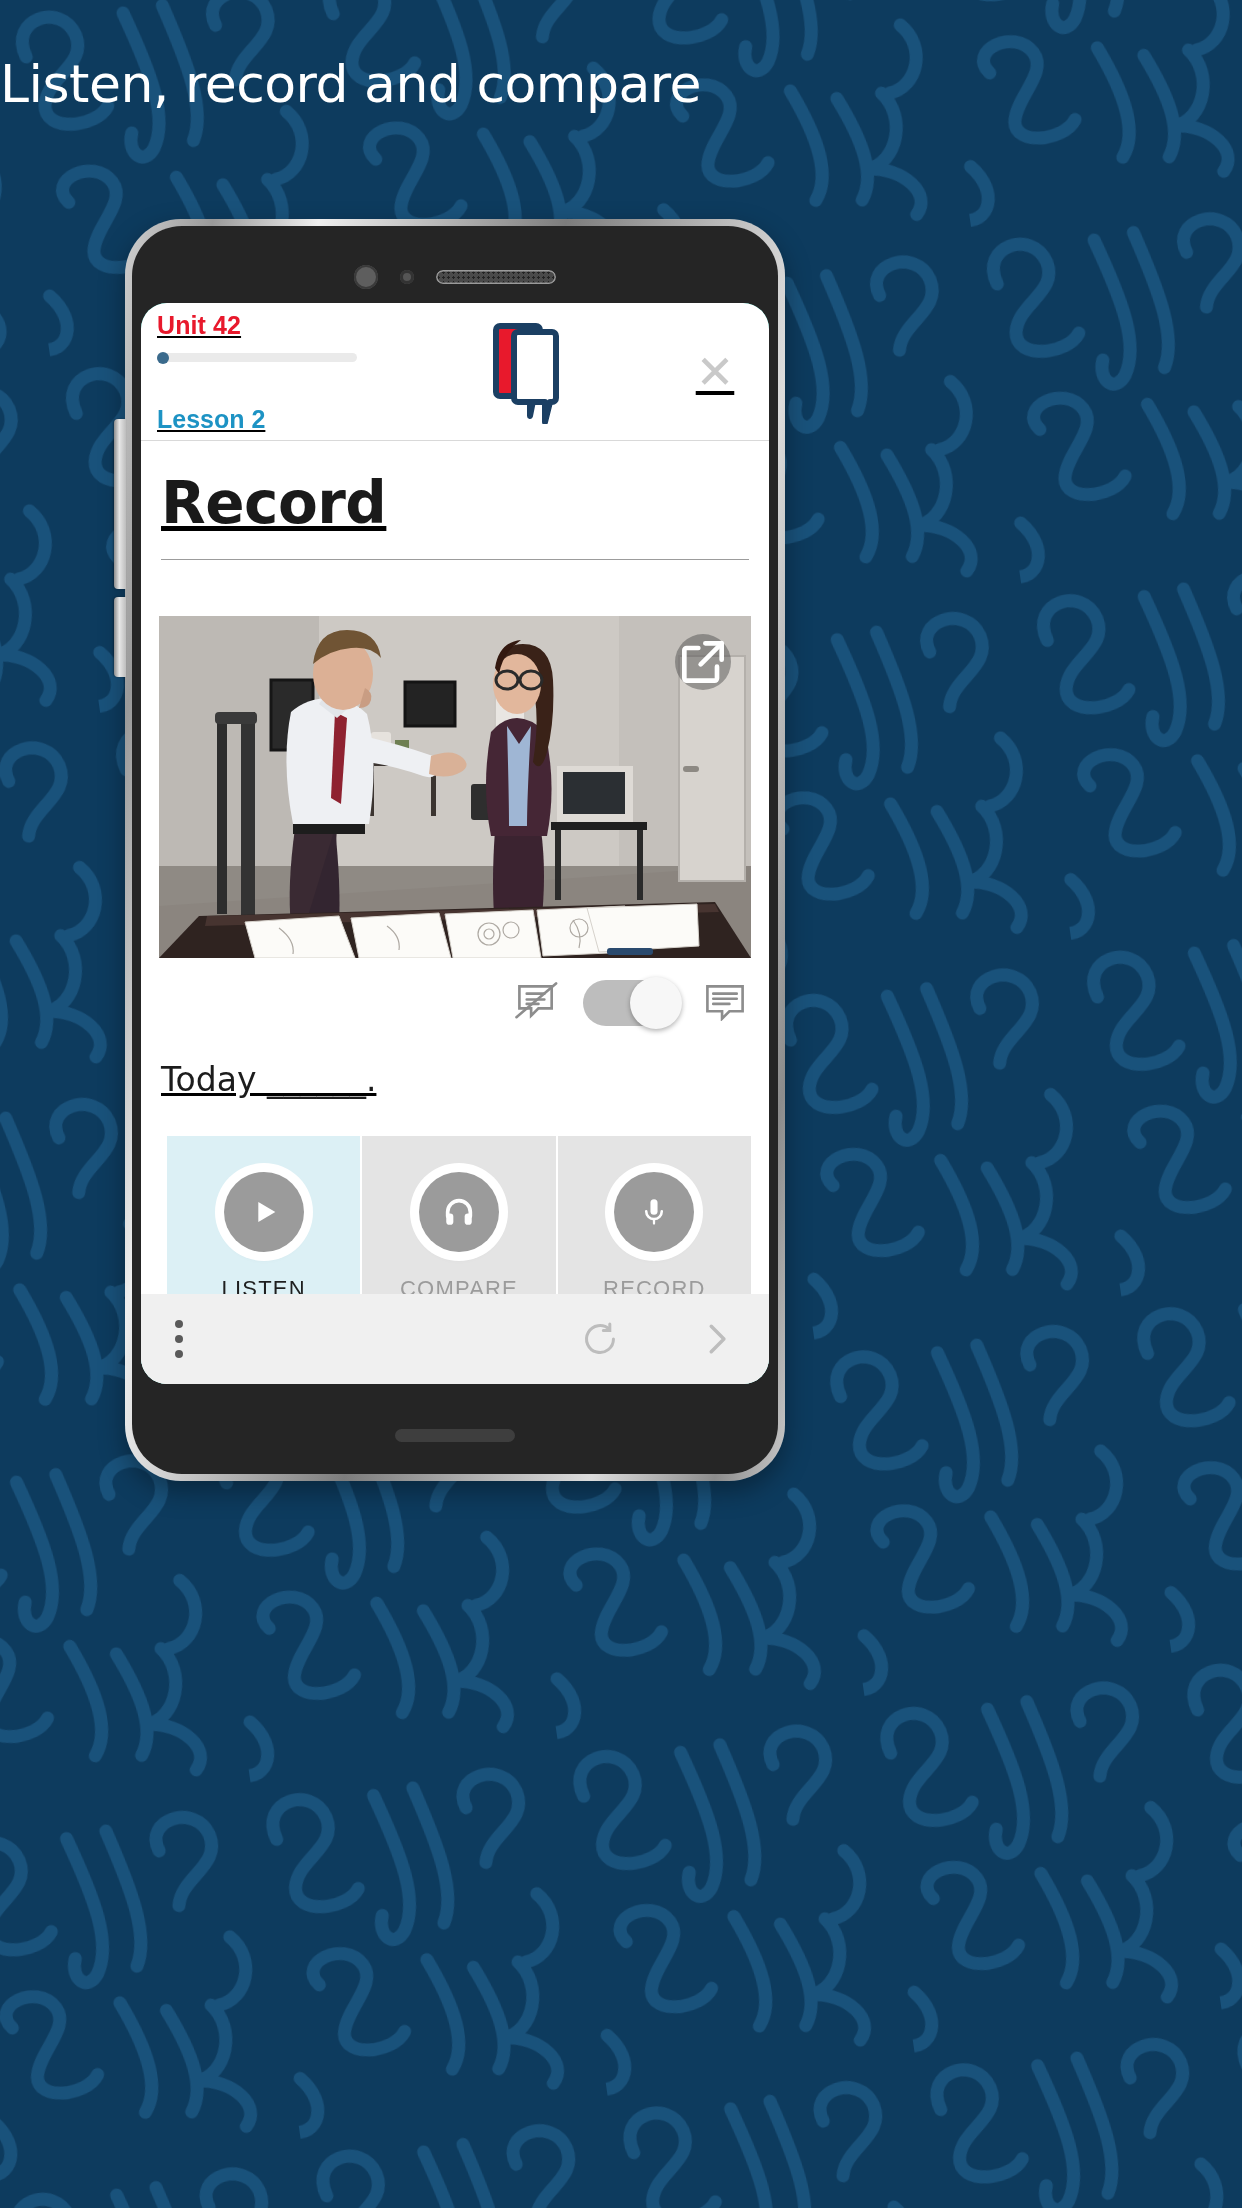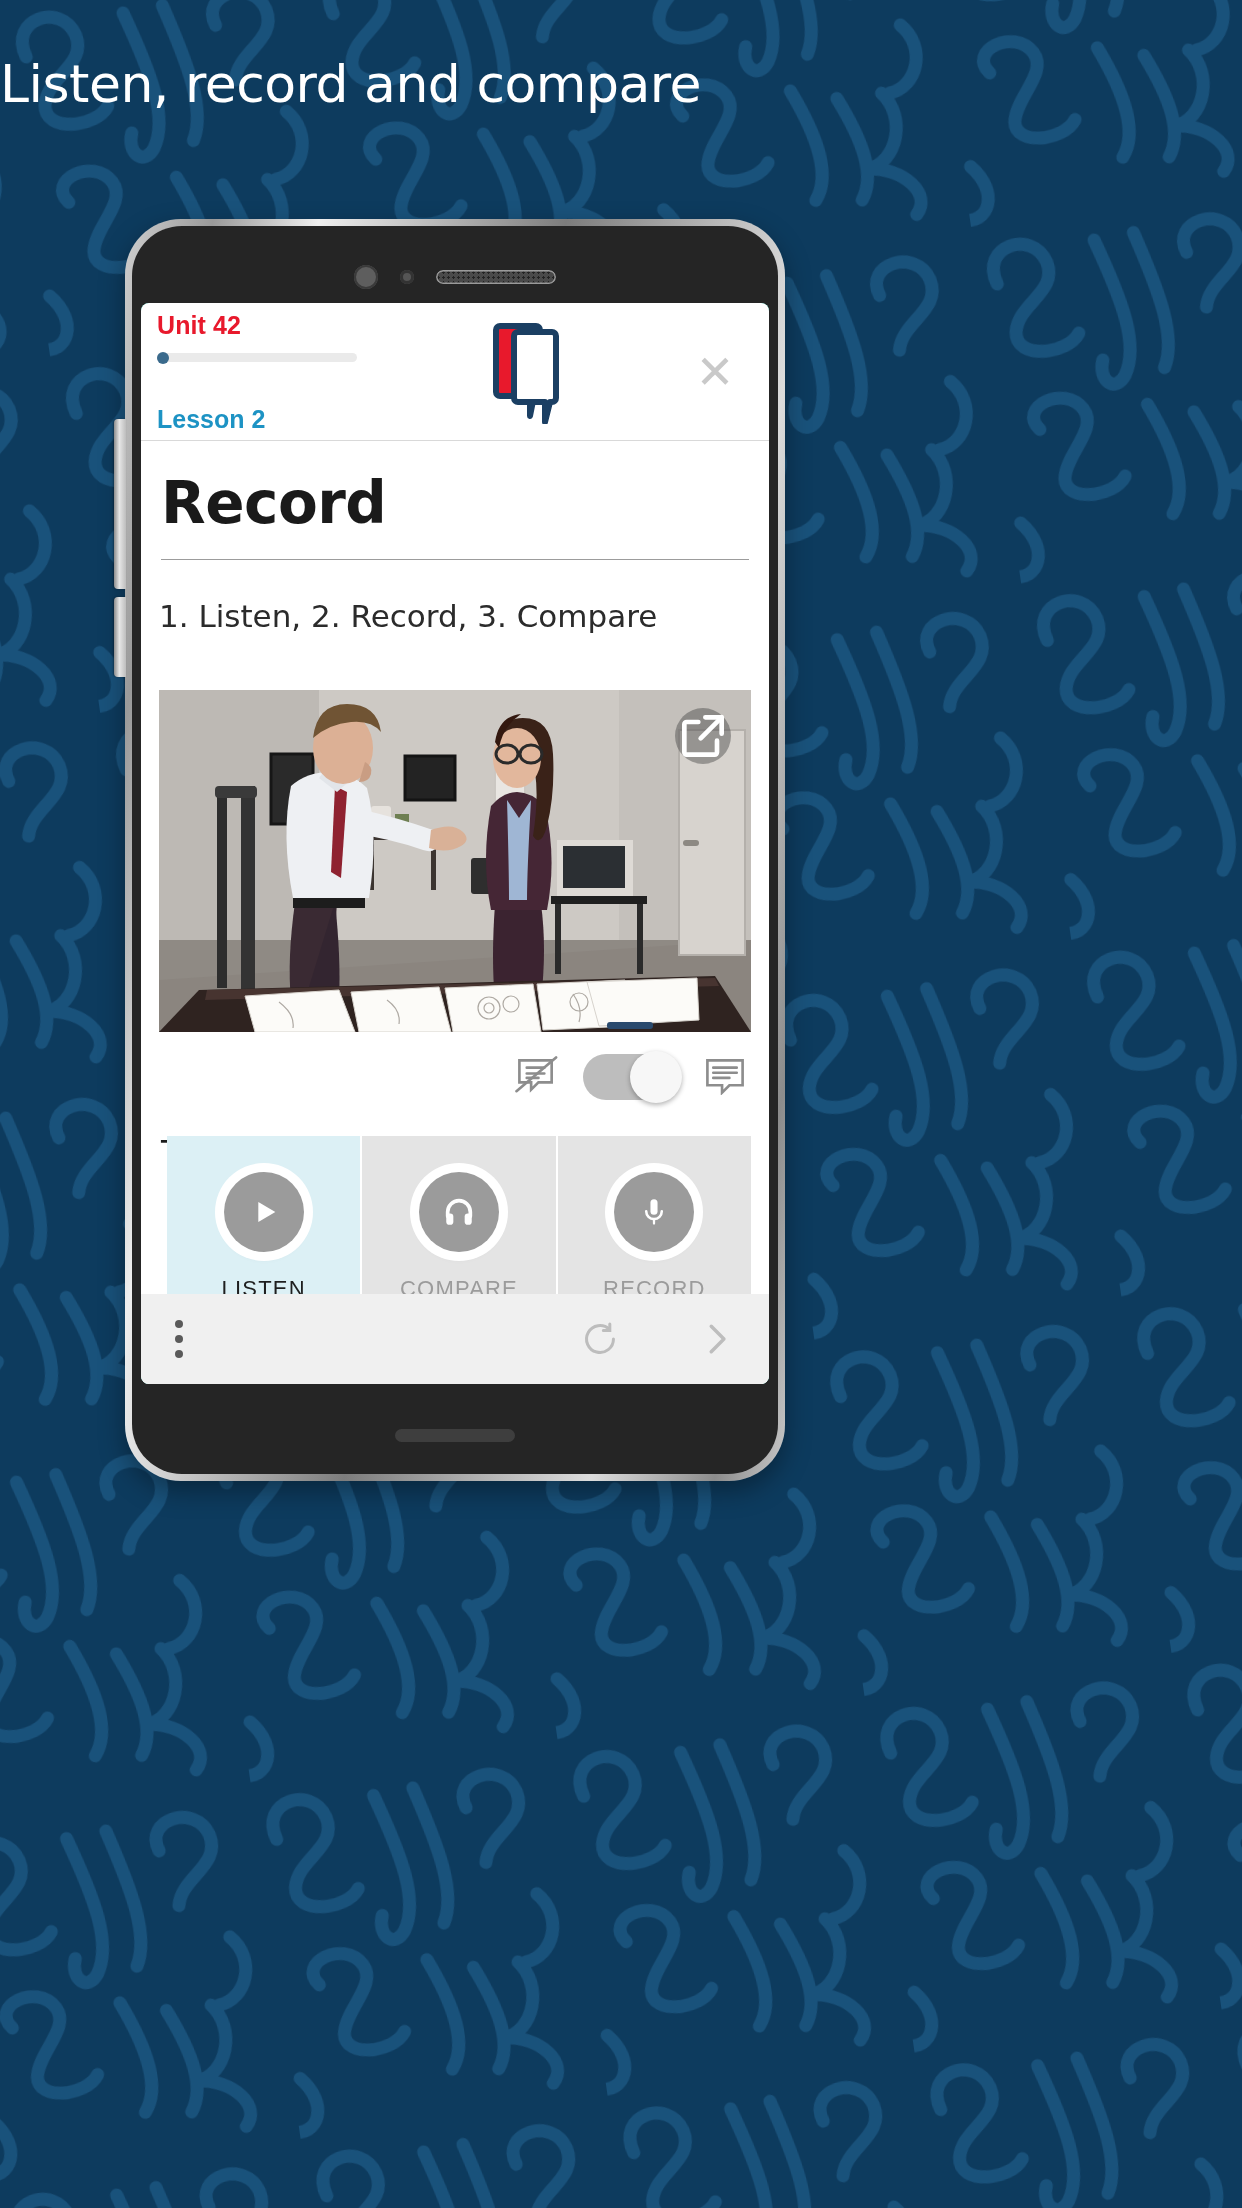--- a/index.html
+++ b/index.html
@@ -50,22 +50,23 @@
   .phone-body {
     position: absolute;
     left: 7px; top: 7px; right: 7px; bottom: 7px;
     border-radius: 50px;
     background: #252525;
   }
   .phone-screen {
     position: absolute;
     left: 9px; top: 77px; right: 9px; bottom: 90px;
     background: #14b8a6;
-    border-radius: 8px;
+    border-radius: 26px;
     overflow: hidden;
+    text-decoration: underline;
   }
   
   .sensor-row {
     position: absolute; top: 36px; left: 0; right: 0;
     height: 30px;
     display: flex; align-items: center; justify-content: center;
     gap: 22px;
   }
   .cam-lens { width: 24px; height: 24px; border-radius: 50%; background: #5e5e5e; box-shadow: inset 0 0 0 2px #3a3a3a; }
   .cam-sensor { width: 14px; height: 14px; border-radius: 50%; background: #555; box-shadow: inset 0 0 0 3px #333; }
@@ -287,21 +288,20 @@
 
         <div class="hdr-close">
           <span class="close-x">✕</span>
         </div>
       </div>
 
       <div class="app-body">
 
         <div class="exercise-title">Record</div>
         <div class="hr"></div>
-        <div class="steps-line">1. Listen, 2. Record, 3. Compare</div>
 
         <div class="video-wrap">
           <svg viewBox="0 0 592 342" preserveAspectRatio="xMidYMid slice" aria-hidden="true">
 
             <rect x="0" y="0" width="592" height="342" fill="#c9c5c0"></rect>
             <rect x="0" y="0" width="160" height="290" fill="#bdb9b4"></rect>
             <rect x="160" y="0" width="300" height="250" fill="#cdc9c4"></rect>
             <rect x="460" y="0" width="132" height="260" fill="#c4c0bb"></rect>
 
             <rect x="0" y="250" width="592" height="92" fill="#8f8a84"></rect>

